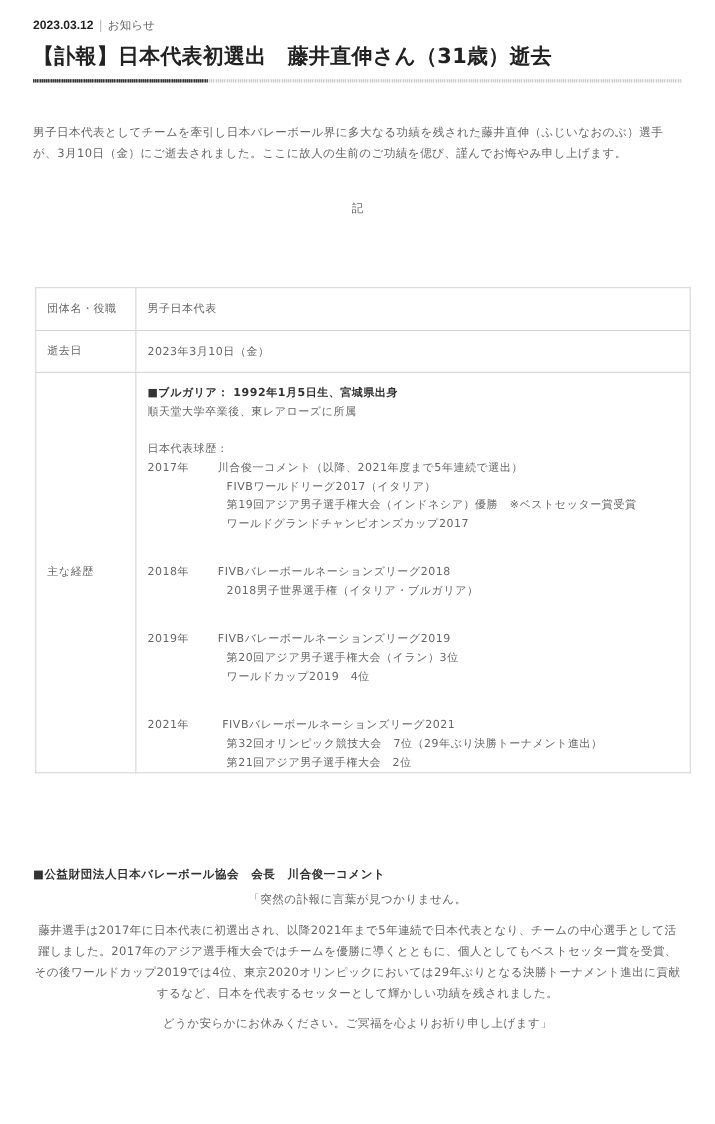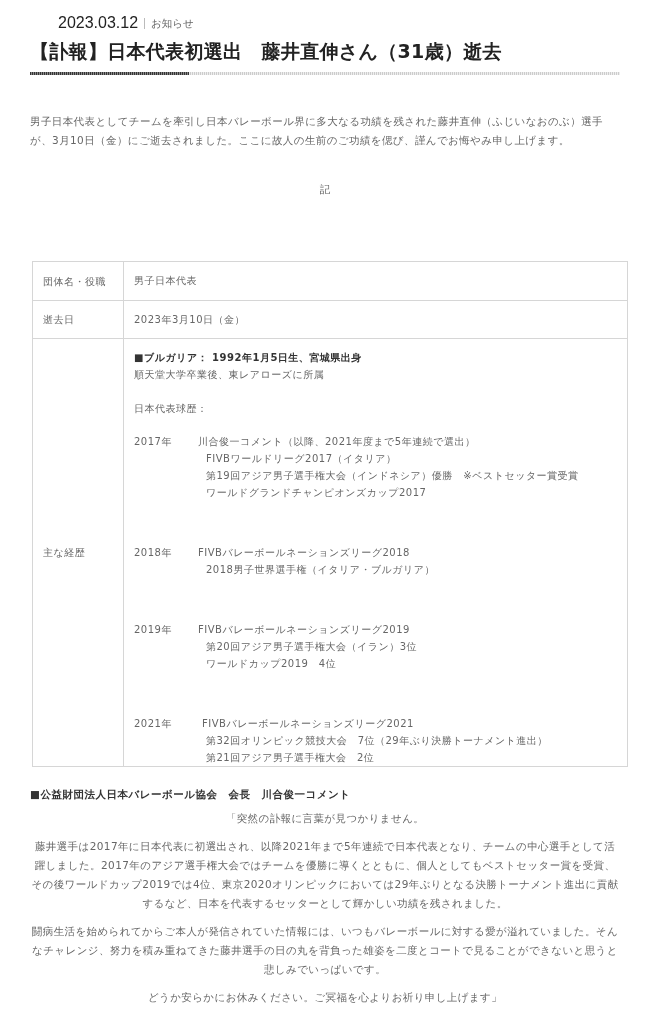--- a/index.html
+++ b/index.html
@@ -1,21 +1,21 @@
 <!DOCTYPE html>
 <html><head>
 <meta charset="utf-8">
 <style>
   * { box-sizing: border-box; margin: 0; padding: 0; }
   html, body { width: 650px; height: 1022px; background: #ffffff; overflow: hidden; }
   body { font-family: "DejaVu Sans", "Liberation Sans", sans-serif; color: #555; }
   .page { position: relative; width: 650px; height: 1022px; padding: 0 30px; }
 
   .meta { position: absolute; left: 30px; top: 16px; font-size: 11px; line-height: 14px; color: #222; display: flex; align-items: center; }
-  .meta .date { font-weight: normal; font-family: "Liberation Sans", sans-serif; font-size: 16px; margin-left: 28px; }
+  .meta .date { font-weight: bold; font-family: "Liberation Sans", sans-serif; font-size: 11px; }
   .meta .sep { display: inline-block; width: 1px; height: 11px; background: #bbb; margin: 0 6px; }
   .meta .cat { color: #666; font-size: 10.5px; }
 
   .title { position: absolute; left: 30px; top: 38px; font-size: 19px; line-height: 26px; font-weight: bold; color: #222; letter-spacing: 0.3px; white-space: nowrap; }
   .title-rule { position: absolute; left: 30px; top: 72px; width: 590px; height: 3px; background: repeating-linear-gradient(90deg, #ccc 0 1px, #eee 1px 2px); }
   .title-rule .accent { position: absolute; left: 0; top: 0; width: 159px; height: 3px; background: repeating-linear-gradient(90deg, #333 0 1px, #888 1px 2px); }
 
   .intro { position: absolute; left: 30px; top: 112px; width: 590px; font-size: 10.5px; line-height: 19px; color: #666; letter-spacing: 0.4px; }
 
   .ki { position: absolute; left: 0; width: 650px; top: 183px; text-align: center; font-size: 10.5px; color: #666; }
@@ -24,21 +24,21 @@
   table.info td { border: 1px solid #d6d6d6; vertical-align: middle; padding: 0 10px; }
   table.info td.label { width: 91px; line-height: 17px; }
   table.info tr.r1 td { height: 49px; }
   table.info tr.r2 td { height: 39px; }
   table.info tr.r3 td { height: 38px; }
   table.info tr.r4 td { height: 363px; }
   table.info td.career { vertical-align: top; padding-top: 10px; line-height: 17px; }
   .career .birth { color: #333; font-weight: bold; }
   .career .gap { height: 17px; }
   .career .gap2 { height: 27px; }
-  .yr-row { display: flex; margin-top: 16px; }
+  .yr-row { display: flex; }
   .yr-row .yr { width: 64px; flex: none; }
   .yr-row .items { flex: 1; }
   .yr-row .items .sub { padding-left: 8px; }
   .yr-row.y2018 .items .first, .yr-row.y2019 .items .first { padding-left: 0; }
   .yr-row.y2021 .items .first { padding-left: 4px; }
 
   .comment-head { position: absolute; left: 30px; top: 788px; font-size: 10.5px; font-weight: bold; color: #333; letter-spacing: 0.5px; }
   .comment { position: absolute; left: 30px; top: 809px; width: 590px; font-size: 10.5px; line-height: 19px; color: #666; letter-spacing: 0.4px; }
   .comment p { margin-bottom: 9px; text-align: center; }
 </style>
@@ -120,17 +120,16 @@
         </div>
       </td>
     </tr>
   </tbody>
     </table>
 
   <div class="comment-head">■公益財団法人日本バレーボール協会　会長　川合俊一コメント</div>
   <div class="comment">
     <p>「突然の訃報に言葉が見つかりません。</p>
     <p>藤井選手は2017年に日本代表に初選出され、以降2021年まで5年連続で日本代表となり、チームの中心選手として活躍しました。2017年のアジア選手権大会ではチームを優勝に導くとともに、個人としてもベストセッター賞を受賞、その後ワールドカップ2019では4位、東京2020オリンピックにおいては29年ぶりとなる決勝トーナメント進出に貢献するなど、日本を代表するセッターとして輝かしい功績を残されました。</p>
-    <p>闘病生活を始められてからご本人が発信されていた情報には、いつもバレーボールに対する愛が溢れていました。そんなチャレンジ、努力を積み重ねてきた藤井選手の日の丸を背負った雄姿を二度とコートで見ることができないと思うと悲しみでいっぱいです。</p>
     <p>どうか安らかにお休みください。ご冥福を心よりお祈り申し上げます」</p>
   </div>
 
 </div>
 
 </body></html>

